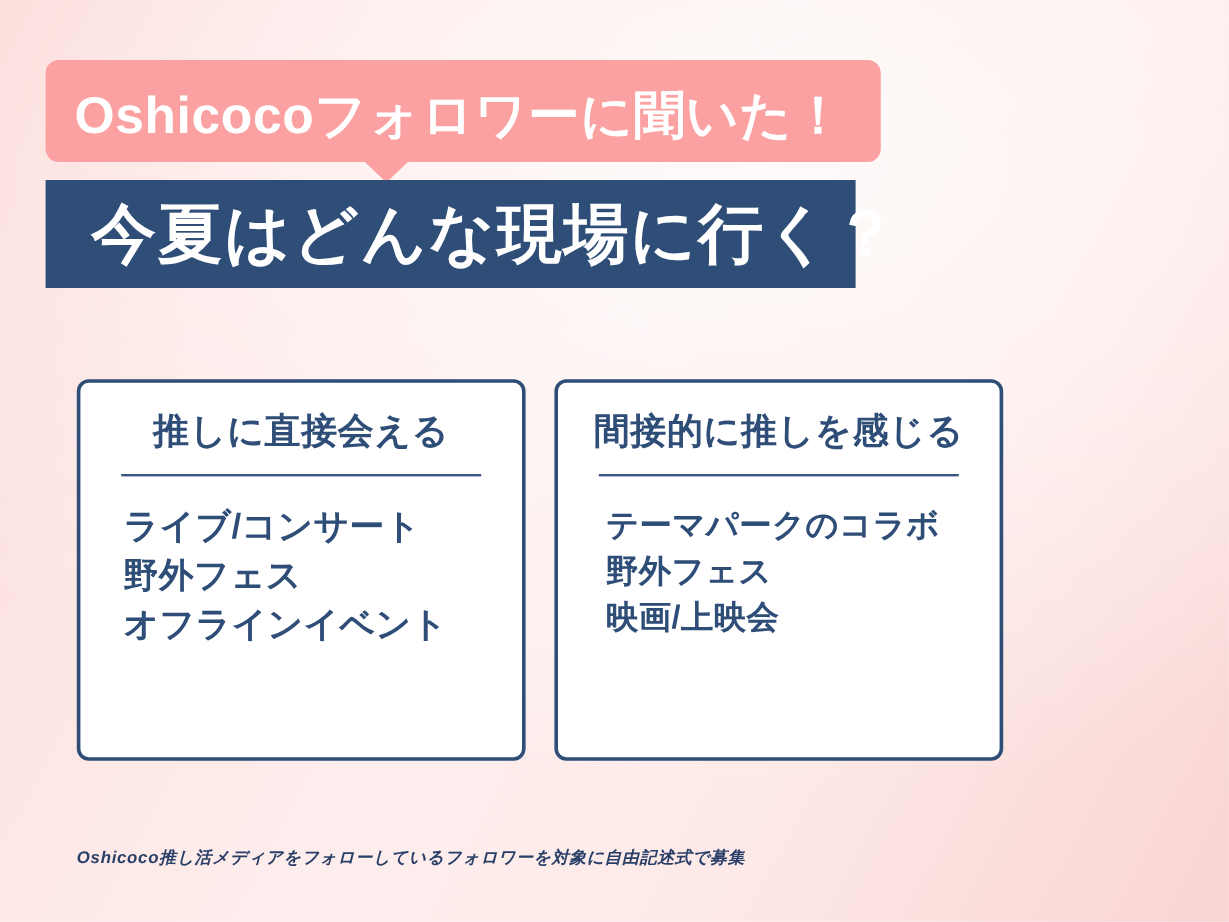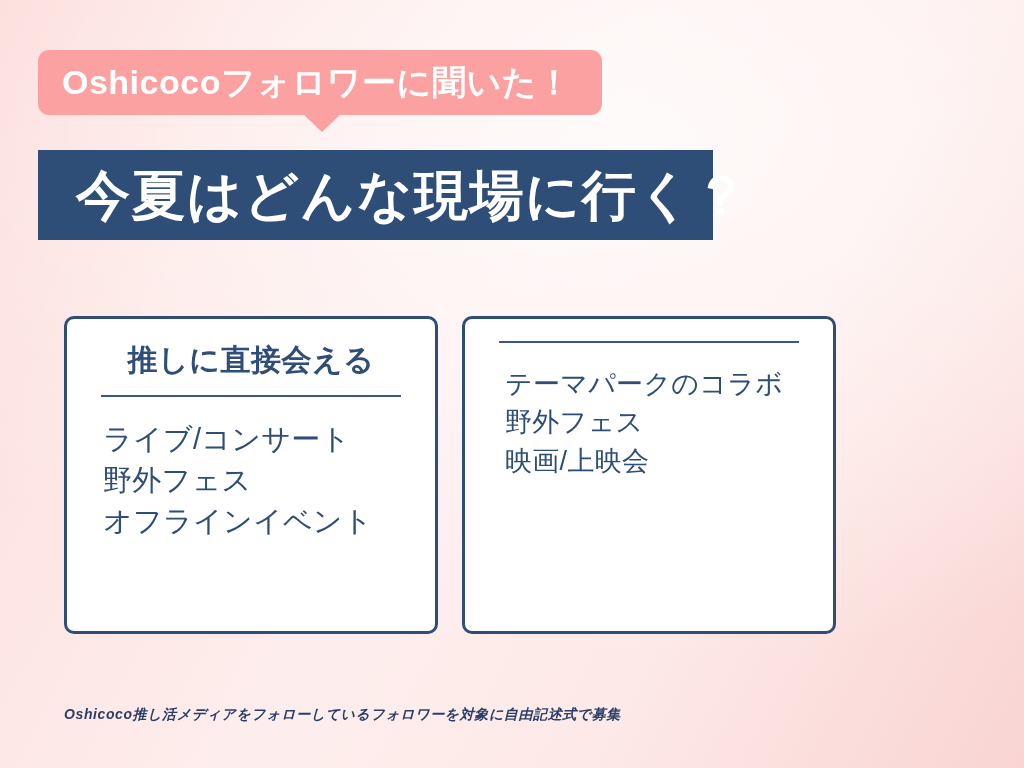--- a/index.html
+++ b/index.html
@@ -35,25 +35,26 @@
     position: relative;
     display: inline-block;
     background: #fca1a1;
     border-radius: 11px;
     padding: 13px 30px 14px 24px;
     line-height: 1;
   }
   .ribbon-text {
     display: block;
     color: #ffffff;
-    font-size: 34px;
+    font-size: 43px;
     font-weight: bold;
     letter-spacing: 0.5px;
     white-space: nowrap;
     line-height: 1.12;
+    margin-top: 10px;
   }
   .ribbon-tail {
     position: absolute;
     left: 265px;
     bottom: -17px;
     width: 0;
     height: 0;
     border-left: 19px solid transparent;
     border-right: 19px solid transparent;
     border-top: 18px solid #fca1a1;
@@ -116,21 +117,21 @@
     margin: 0 8px 22px 8px;
   }
   .card-list {
     list-style: none;
     margin: 0;
     padding: 0 0 0 10px;
   }
   .card-list li {
     color: #2e4d77;
     font-size: 29px;
-    font-weight: normal;
+    font-weight: bold;
     letter-spacing: 0.3px;
     line-height: 1.42;
     white-space: nowrap;
   }
   .card--right .card-list li { font-size: 27px; }
   .card--right .card-list { padding-left: 14px; }
 
   
   .footnote {
     position: absolute;
@@ -166,20 +167,21 @@
       <div class="card-heading">推しに直接会える</div>
       <div class="card-divider"></div>
       <ul class="card-list">
         <li>ライブ/コンサート</li>
         <li>野外フェス</li>
         <li>オフラインイベント</li>
       </ul>
     </div>
 
     <div class="card card--right">
+      <div class="card-heading">間接的に推しを感じる</div>
       <div class="card-divider"></div>
       <ul class="card-list">
         <li>テーマパークのコラボ</li>
         <li>野外フェス</li>
         <li>映画/上映会</li>
       </ul>
     </div>
 
   </div>
 

